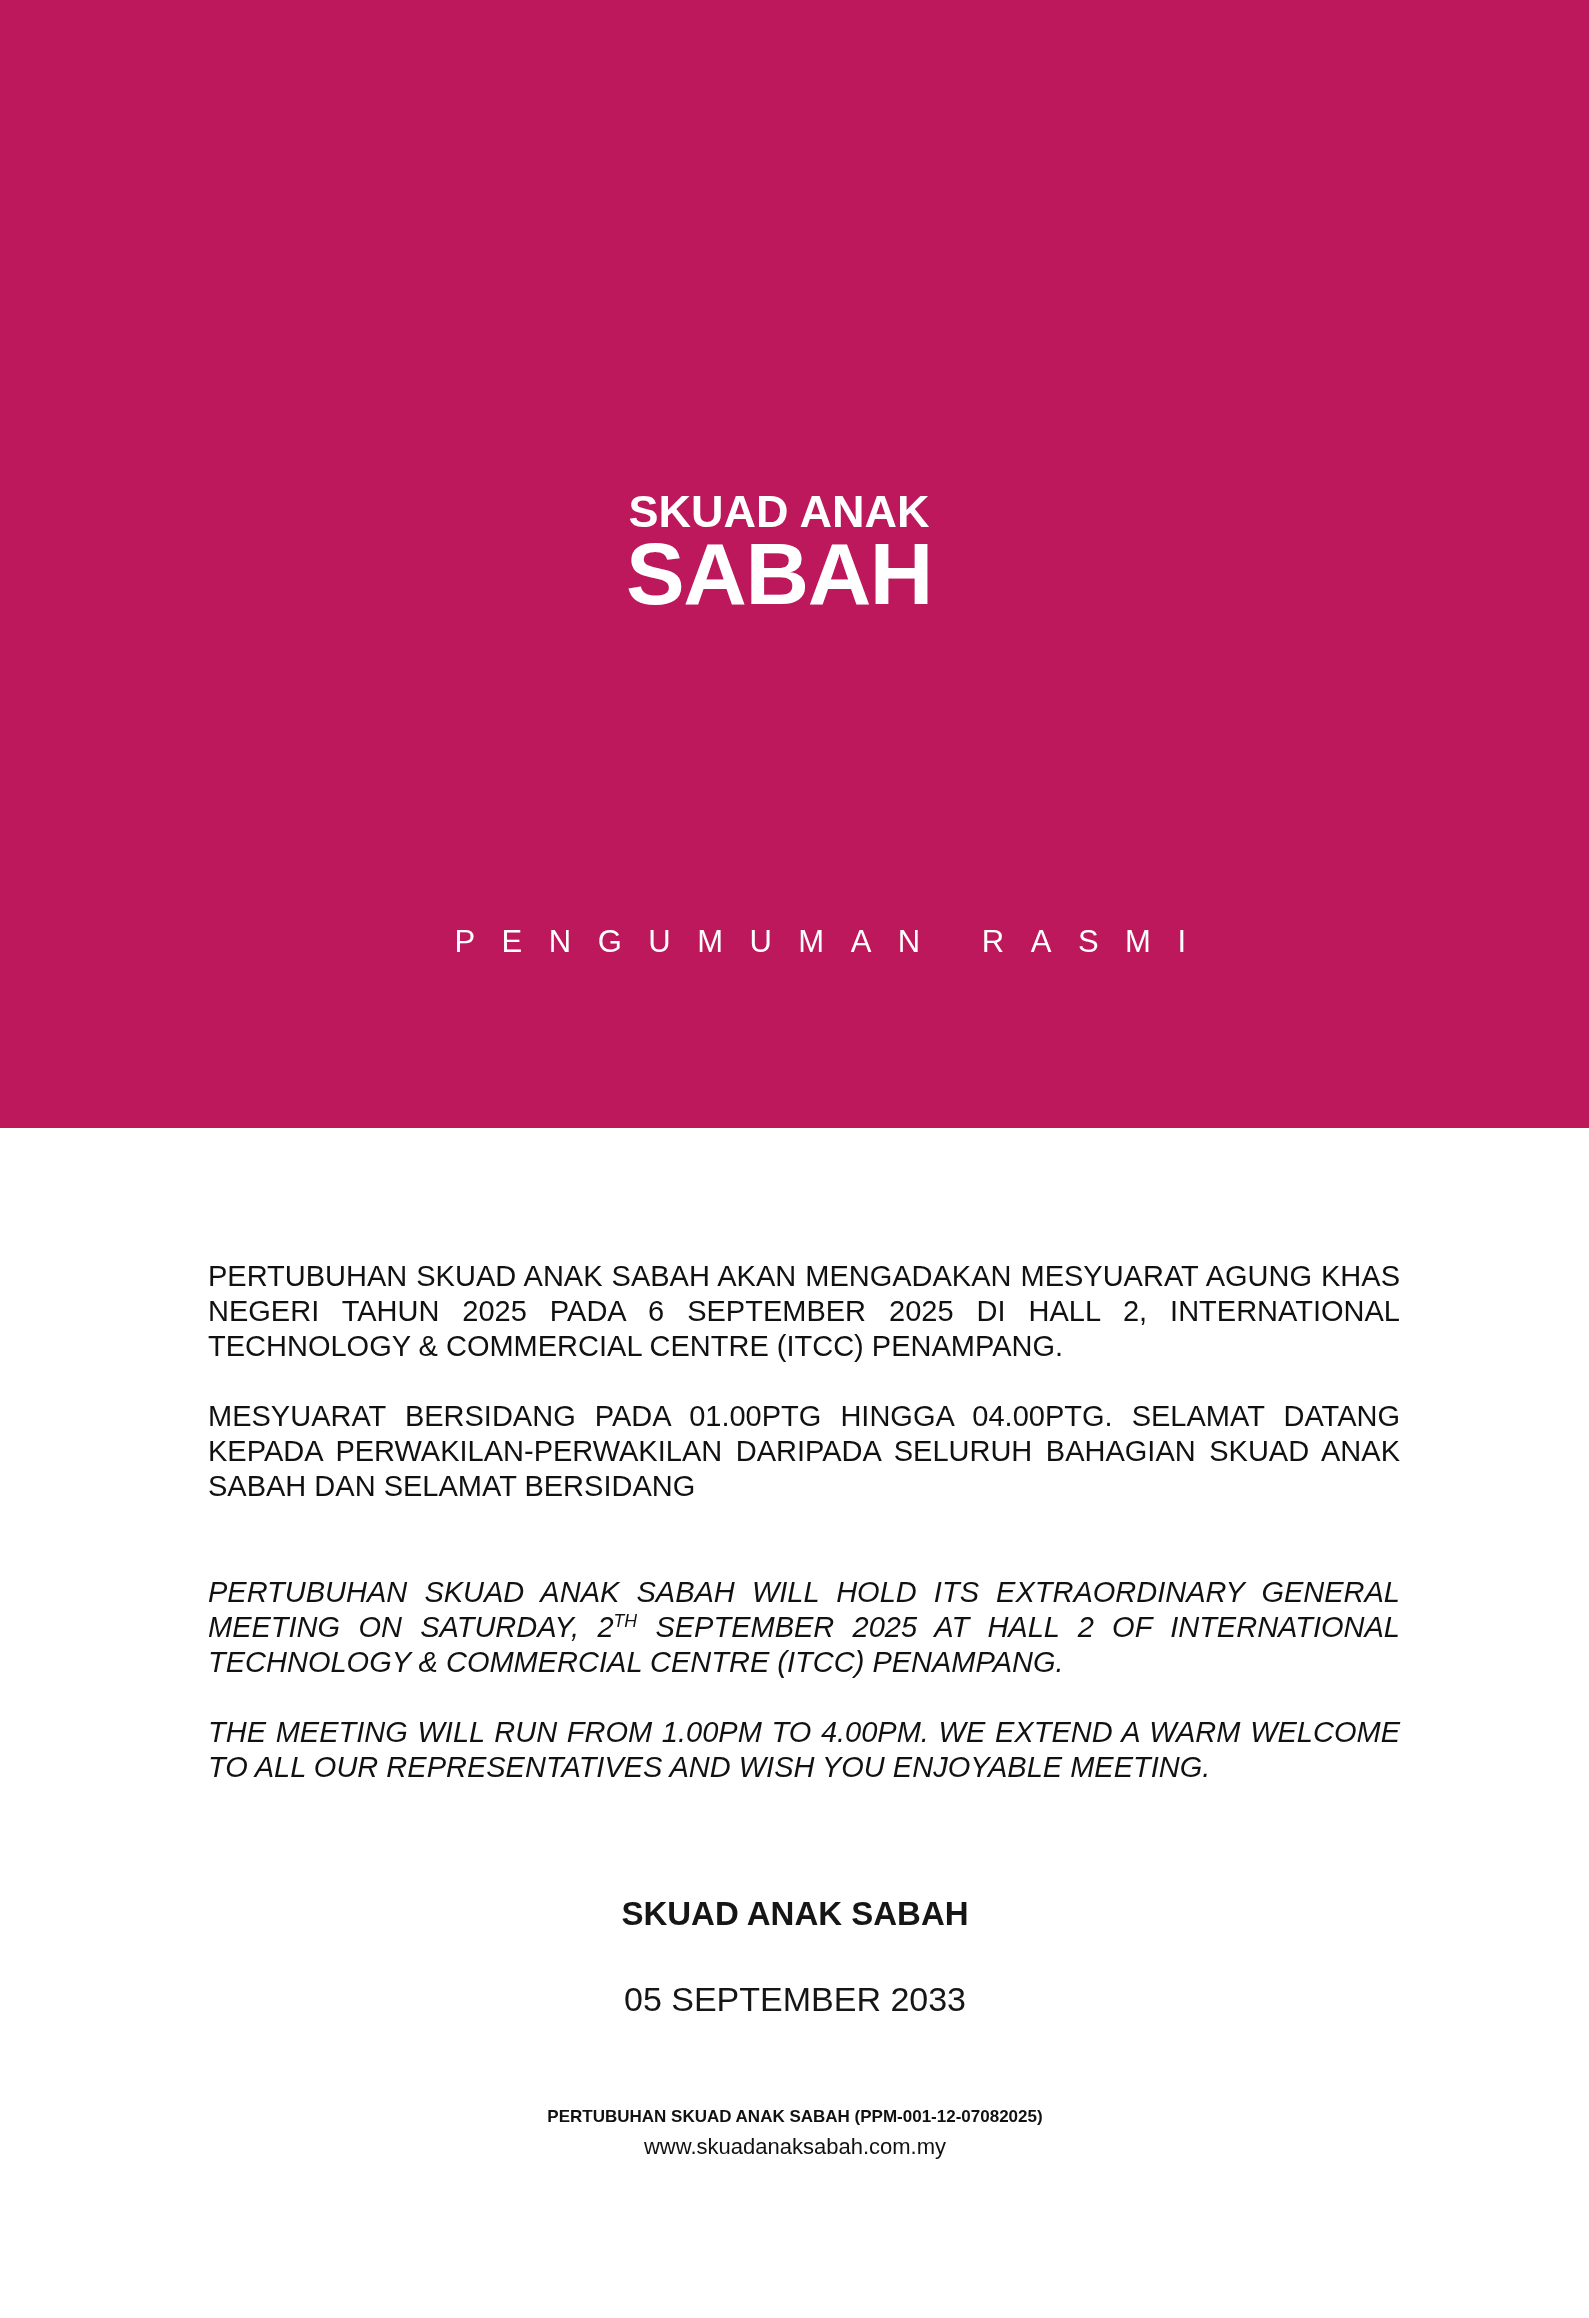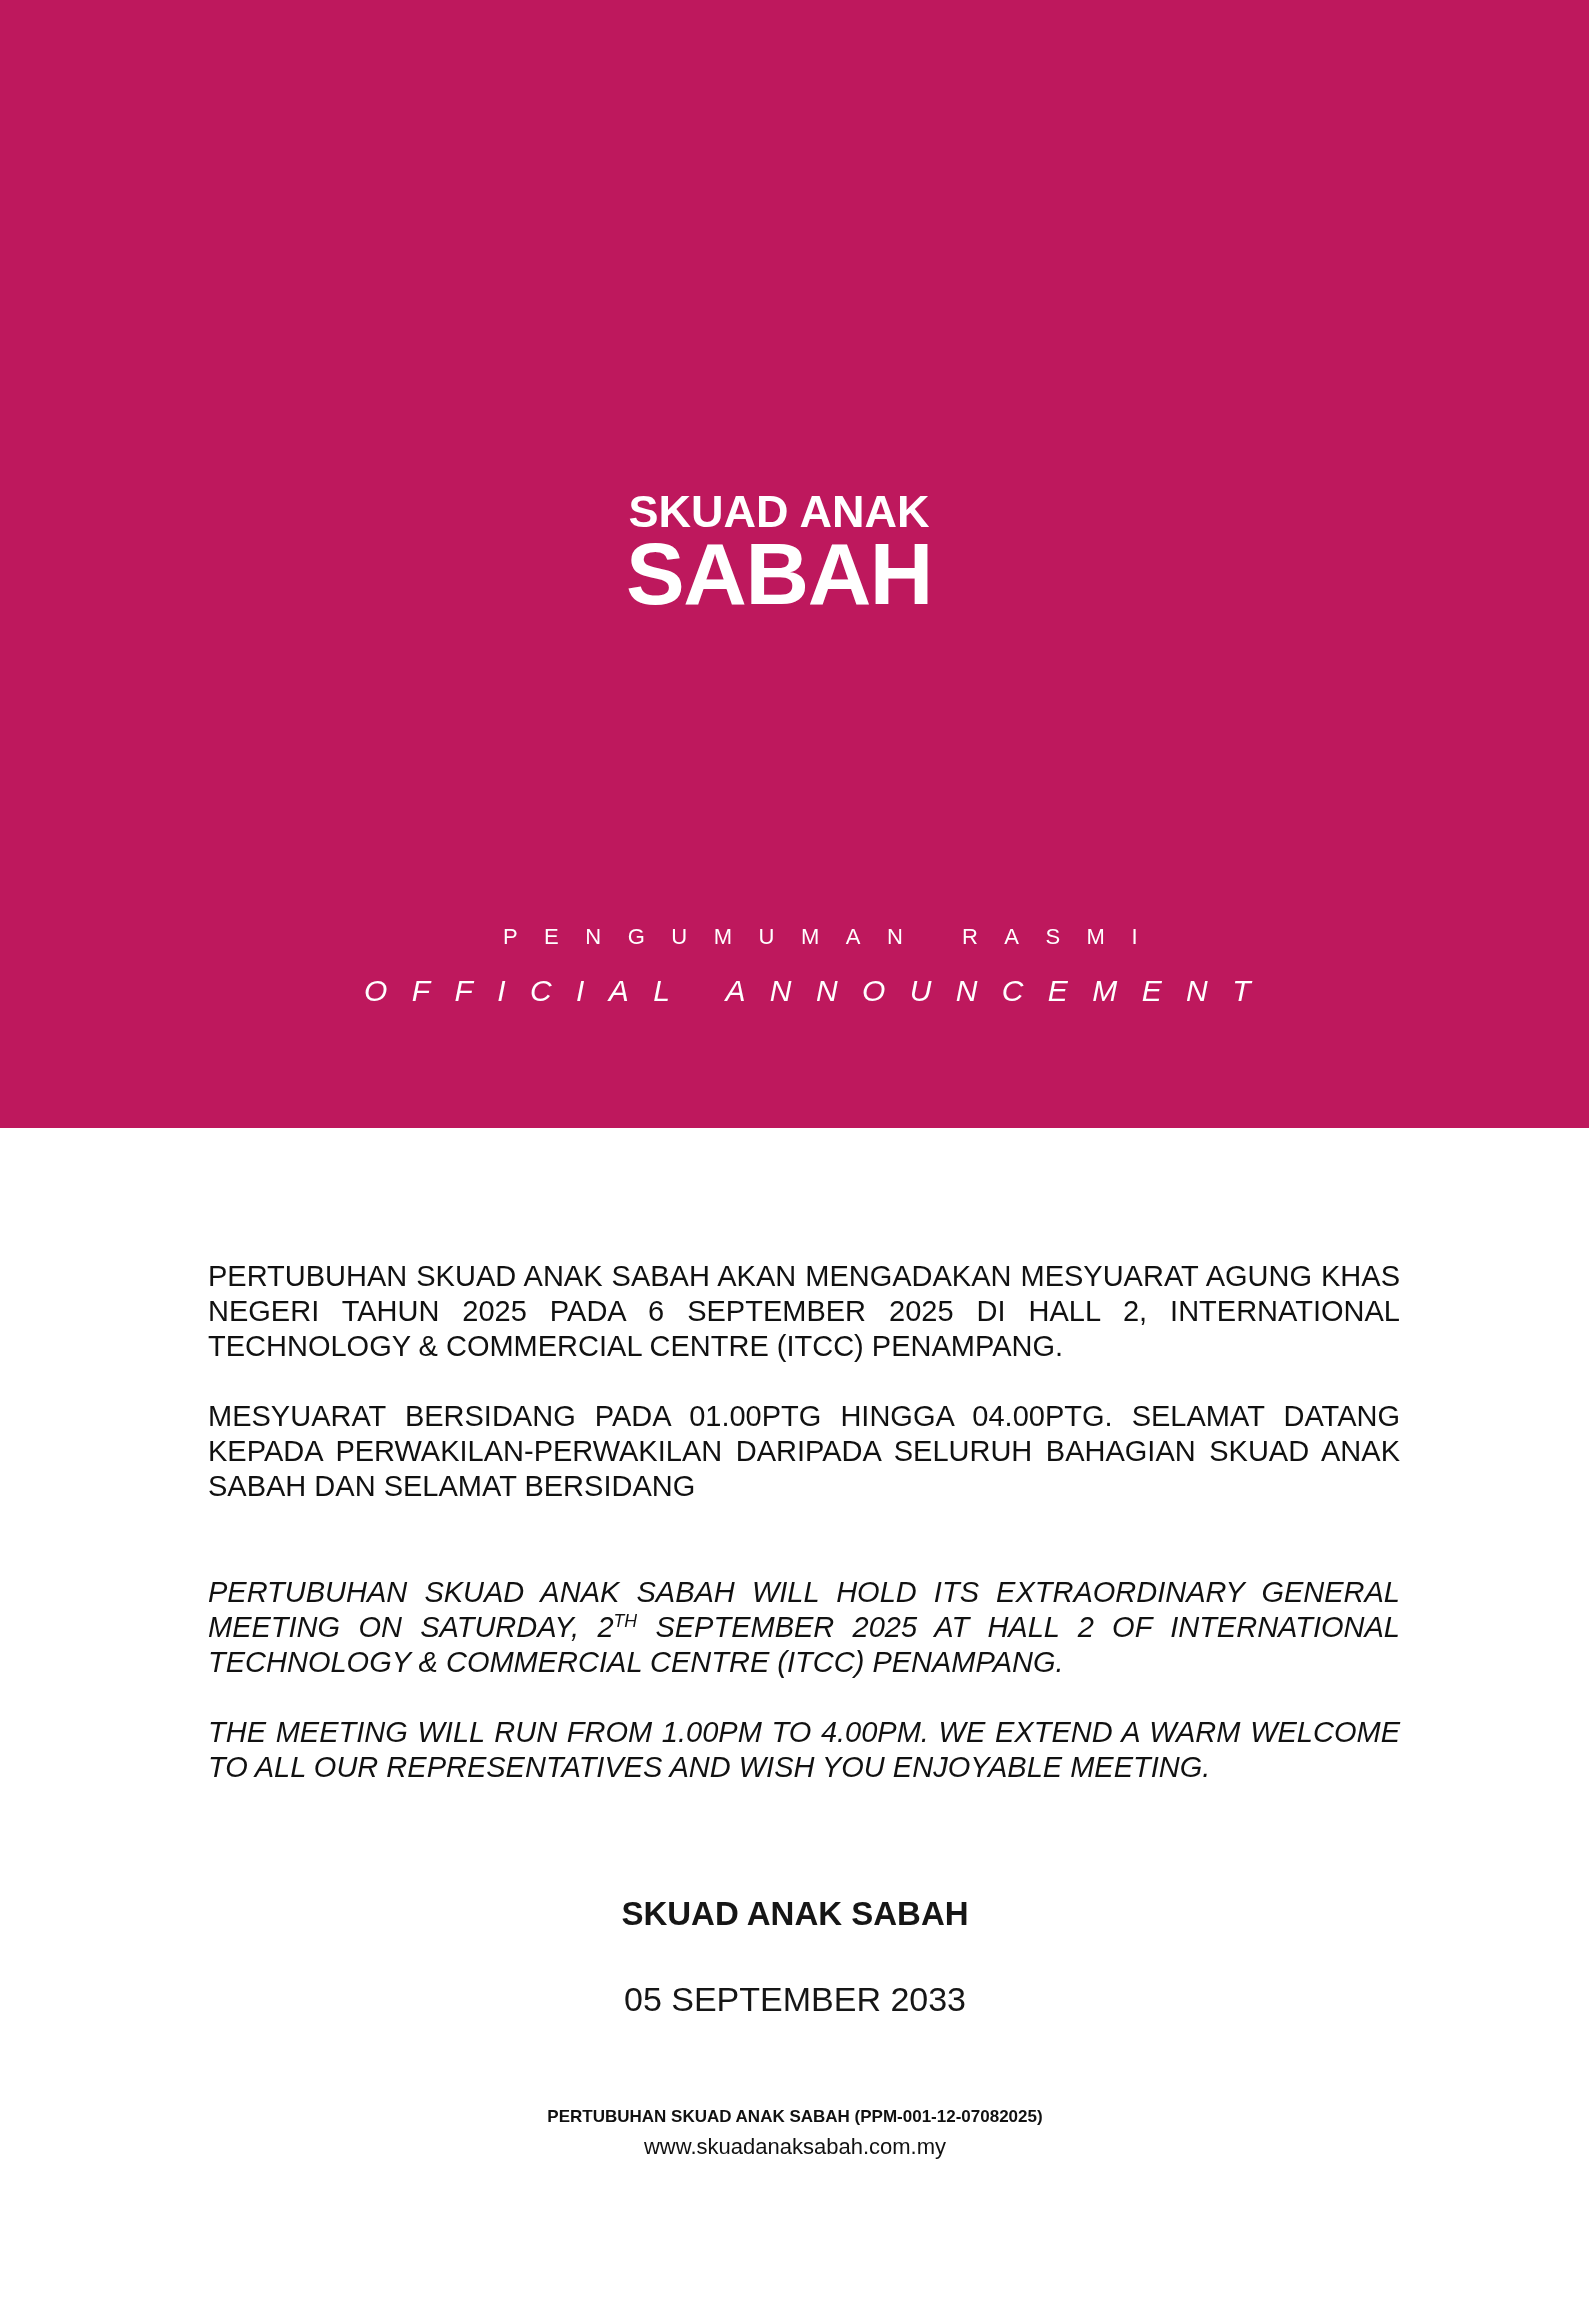--- a/index.html
+++ b/index.html
@@ -15,21 +15,21 @@
   .logo {
     position: absolute; left: 622px; top: 487px; width: 314px;
     color: #ffffff; font-weight: bold; text-align: center;
   }
   .logo .l1 { font-size: 45px; line-height: 49px; letter-spacing: 0px; white-space: nowrap; }
   .logo .l2 { font-size: 88px; line-height: 75px; letter-spacing: -1.4px; white-space: nowrap; }
   .tag {
     position: absolute; left: 0; width: 1590px; text-align: center; color: #ffffff;
     white-space: pre;
   }
-  .tag.ms { top: 924px; font-size: 22px; letter-spacing: 26.5px; padding-left: 77px; box-sizing: border-box; }
+  .tag.ms { top: 924px; font-size: 31px; letter-spacing: 26.5px; padding-left: 77px; box-sizing: border-box; }
   .tag.en { top: 974px; font-size: 30px; letter-spacing: 24.4px; font-style: italic; padding-left: 49px; box-sizing: border-box; }
   .body {
     position: absolute; left: 192px; width: 1224px; top: 1243px;
   }
   .body p {
     margin: 16px; font-size: 29px; line-height: 35px; text-align: justify;
     text-align-last: left;
   }
   .body p.it { font-style: italic; }
   .body p.g1 { margin-bottom: 35px; }
@@ -55,21 +55,20 @@
 </style>
 </head>
 <body>
 
 <div class="banner">
   <div class="logo">
     <div class="l1">SKUAD ANAK</div>
     <div class="l2">SABAH</div>
   </div>
   <div class="tag ms">PENGUMUMAN RASMI</div>
-  <div class="tag en">OFFICIAL ANNOUNCEMENT</div>
 </div>
 
 <div class="body">
   <p class="g1">PERTUBUHAN SKUAD ANAK SABAH AKAN MENGADAKAN MESYUARAT AGUNG KHAS NEGERI TAHUN 2025 PADA 6 SEPTEMBER 2025 DI HALL 2, INTERNATIONAL TECHNOLOGY &amp; COMMERCIAL CENTRE (ITCC) PENAMPANG.</p>
   <p class="g2">MESYUARAT BERSIDANG PADA 01.00PTG HINGGA 04.00PTG. SELAMAT DATANG KEPADA PERWAKILAN-PERWAKILAN DARIPADA SELURUH BAHAGIAN SKUAD ANAK SABAH DAN SELAMAT BERSIDANG</p>
   <p class="it g3"><span>PERTUBUHAN SKUAD ANAK SABAH WILL HOLD ITS EXTRAORDINARY GENERAL MEETING ON SATURDAY, 2</span><sup>TH</sup><span> SEPTEMBER 2025 AT HALL 2 OF INTERNATIONAL TECHNOLOGY &amp; COMMERCIAL CENTRE (ITCC) PENAMPANG.</span></p>
   <p class="it">THE MEETING WILL RUN FROM 1.00PM TO 4.00PM. WE EXTEND A WARM WELCOME TO ALL OUR REPRESENTATIVES AND WISH YOU ENJOYABLE MEETING.</p>
 </div>
 
 <div class="sign-title">SKUAD ANAK SABAH</div>

